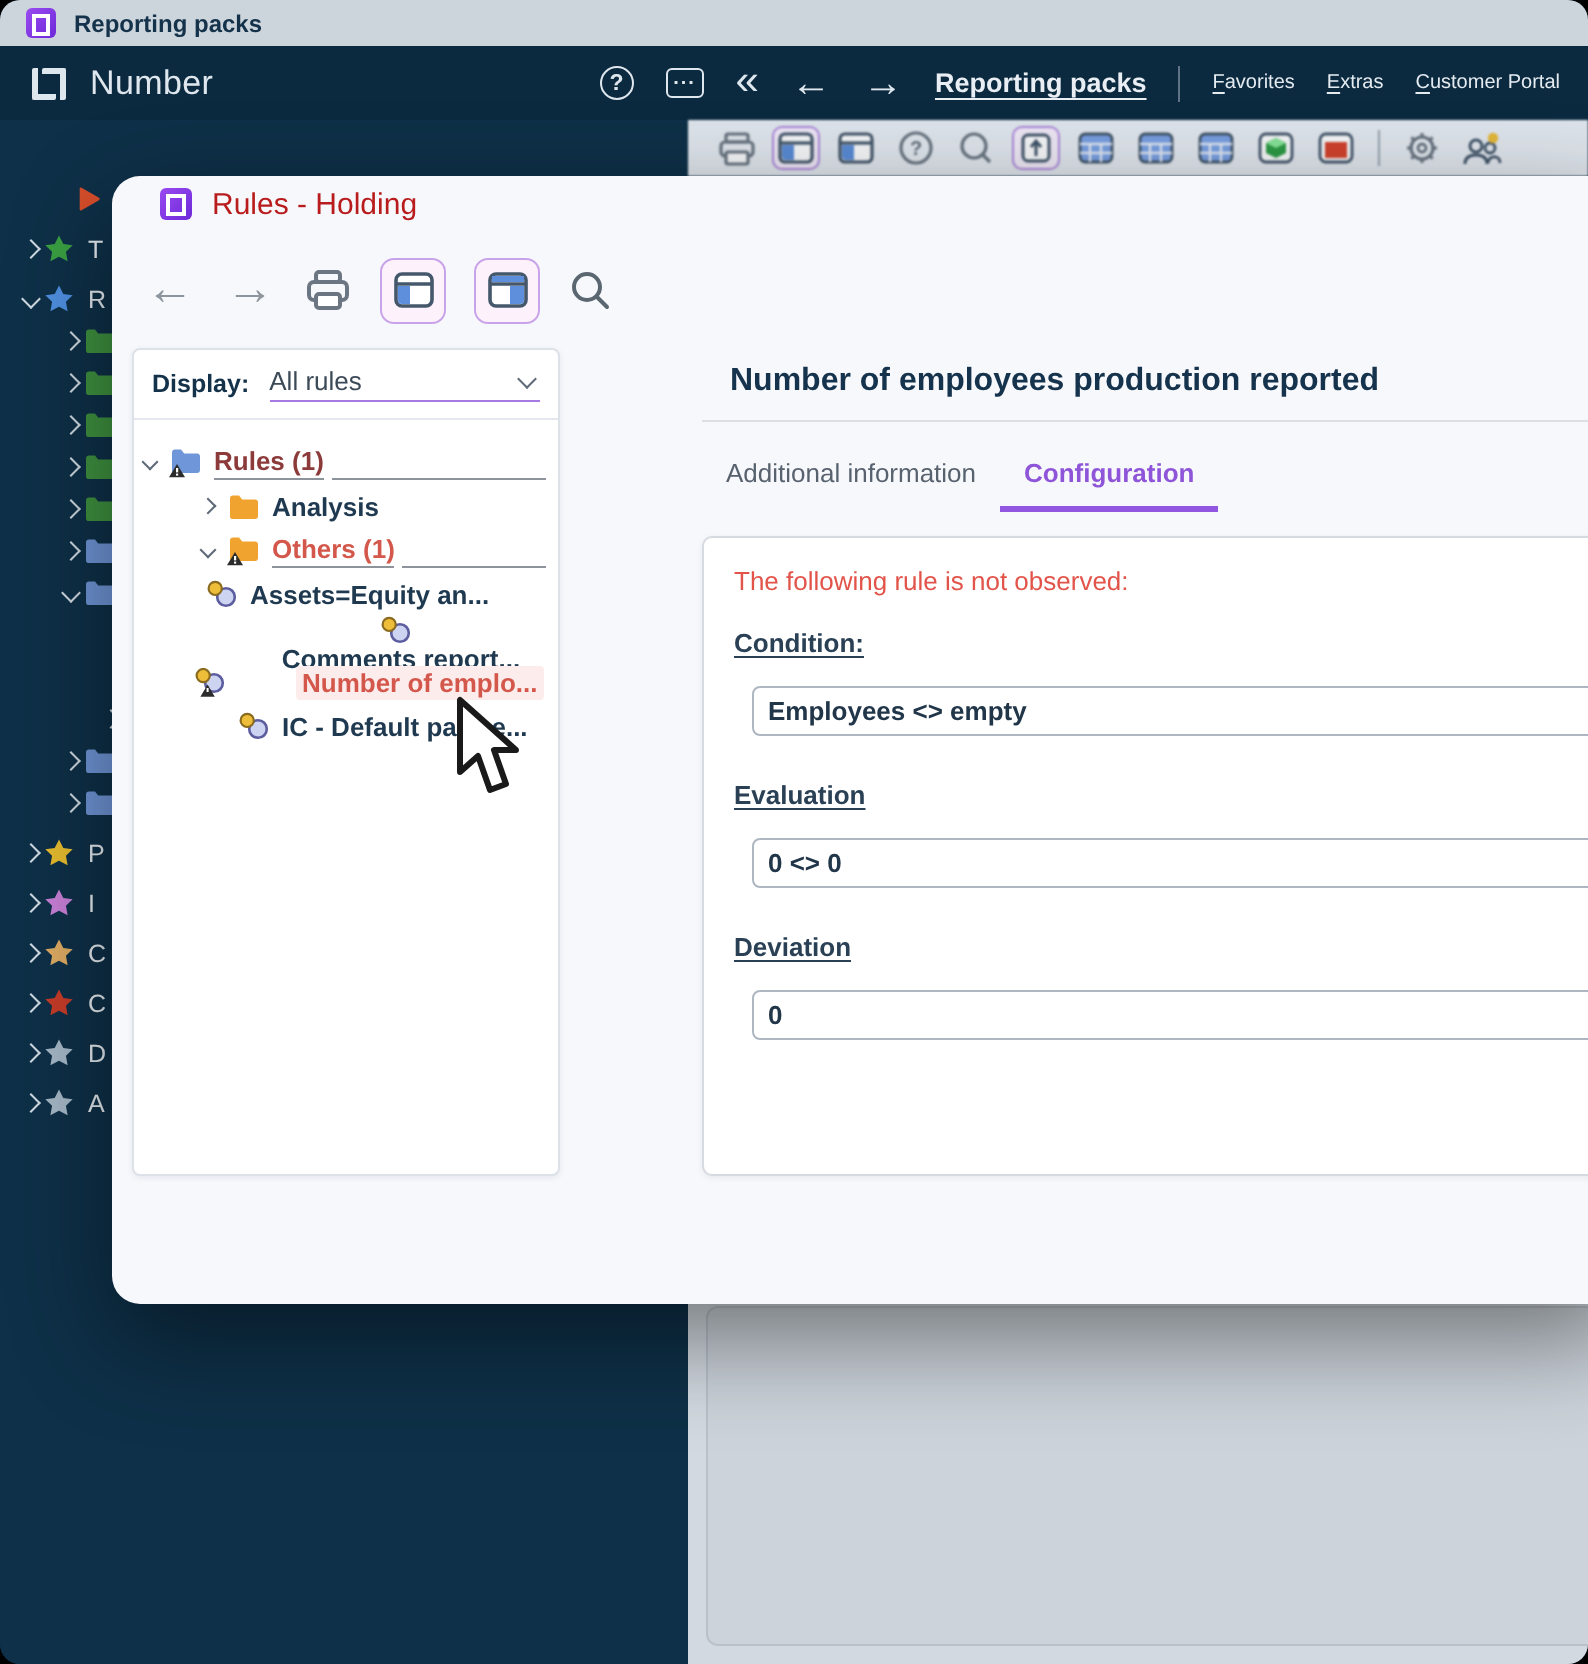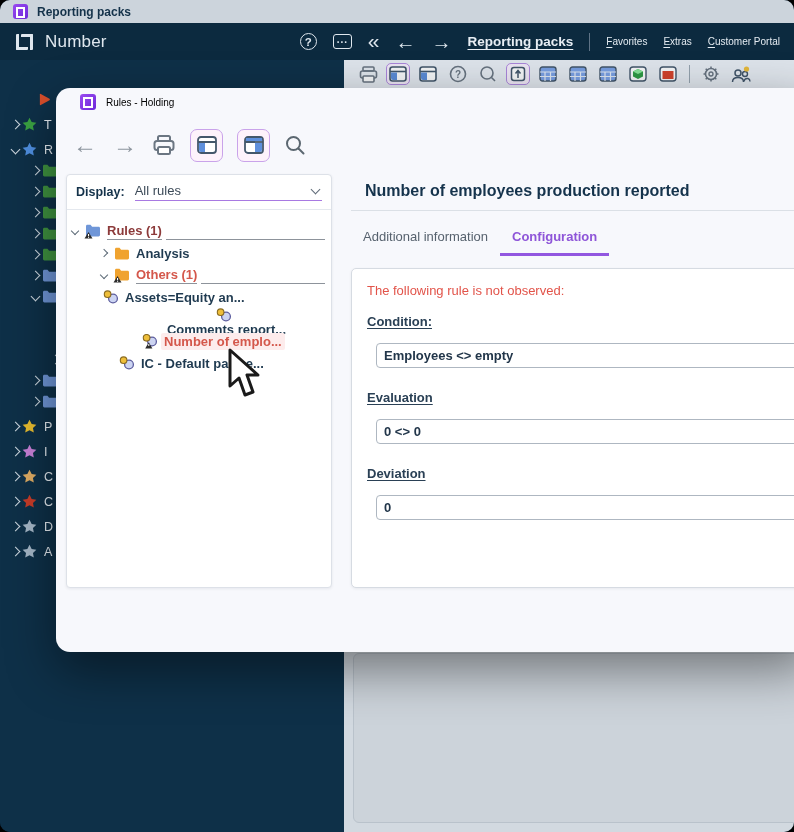--- a/index.html
+++ b/index.html
@@ -76,29 +76,29 @@
     background:#ccd3da; border:1px solid #b9c2cb; border-radius:6px; }
 
   
   .modal {
     position:absolute; left:56px; top:88px; width:758px; height:564px;
     background:#f7f8fc; border-radius:14px 14px 14px 14px;
     box-shadow:0 18px 50px rgba(0,0,0,.45);
   }
   .modal-titlebar { height:28px; display:flex; align-items:center; padding-left:24px; gap:10px; }
   .modal-titlebar .lucanet-logo { width:16px; height:16px; }
-  .modal-title { font-size:10px; font-weight:400; color:#000000; }
+  .modal-title { font-size:15px; font-weight:400; color:#b91c1c; }
   .modal-toolbar { height:58px; display:flex; align-items:center; gap:14px; padding-left:16px; }
   .t-arrow { font-size:24px; color:#8d959e; line-height:1; width:26px; text-align:center; }
   .toggle-btn { width:33px; height:33px; border:1.5px solid #c9a3ea; background:#fdf2fb;
     border-radius:7px; display:flex; align-items:center; justify-content:center; }
   .plain-ic { display:flex; align-items:center; justify-content:center; }
 
   .left-card {
-    position:absolute; left:10px; top:86px; width:266px; height:414px;
+    position:absolute; left:10px; top:86px; width:214px; height:414px;
     background:#fff; border:1px solid #dde1e8; border-radius:4px;
     box-shadow:0 1px 3px rgba(30,40,60,.08);
   }
   .display-row { height:35px; display:flex; align-items:center; padding:0 9px; border-bottom:1px solid #e4e8ee; }
   .display-label { font-size:12.5px; font-weight:700; color:#14324a; margin-right:10px; }
   .display-select { flex:1; display:flex; align-items:center; border-bottom:1.8px solid #a879e2; padding-bottom:2px; }
   .display-value { font-size:13px; color:#3c4a58; flex:1; }
   .sel-chev { width:7px; height:7px; border-right:1.7px solid #5f6b78; border-bottom:1.7px solid #5f6b78; transform:rotate(45deg); margin-right:3px; margin-top:-3px;}
   .tree { padding-top:10px; }
   .tree-row { height:22px; display:flex; align-items:center; font-size:13px; font-weight:700; }
@@ -525,21 +525,21 @@
           </div>
           <div class="tree-row" style="padding-left: 50px; flex-direction: column;">
             <span class="t-ic">
               <svg width="16" height="14" viewBox="0 0 16 14">
                 <circle cx="10" cy="8.5" r="4.4" fill="#ccd4f2" stroke="#5c5d9e" stroke-width="1.3"></circle>
                 <circle cx="4.6" cy="4.2" r="3.3" fill="#eebe3a" stroke="#8a6b1f" stroke-width="1.1"></circle>
               </svg>
             </span>
             <span class="t-label" style="color:#1f3a50">Comments report...</span>
           </div>
-          <div class="tree-row selected" style="padding-left: 73px;">
+          <div class="tree-row selected" style="padding-left: 28px; gap: 32px;">
             <span class="t-ic">
               <svg width="16" height="15" viewBox="0 0 16 15">
                 <circle cx="10" cy="7.5" r="4.4" fill="#ccd4f2" stroke="#5c5d9e" stroke-width="1.3"></circle>
                 <circle cx="4.6" cy="3.8" r="3.3" fill="#eebe3a" stroke="#8a6b1f" stroke-width="1.1"></circle>
                 <path d="M6.8 8.2 L10.4 14.4 H3.2 Z" fill="#2c2c2c"></path>
                 <rect x="6.3" y="10" width="1" height="2" fill="#fff"></rect>
               </svg>
             </span>
             <span class="t-label" style="color:#d4574b">Number of emplo...</span>
           </div>

